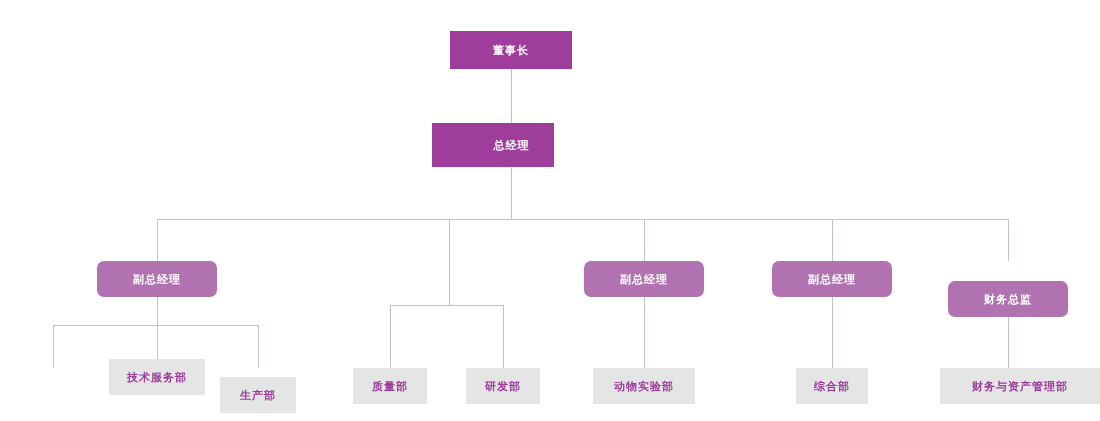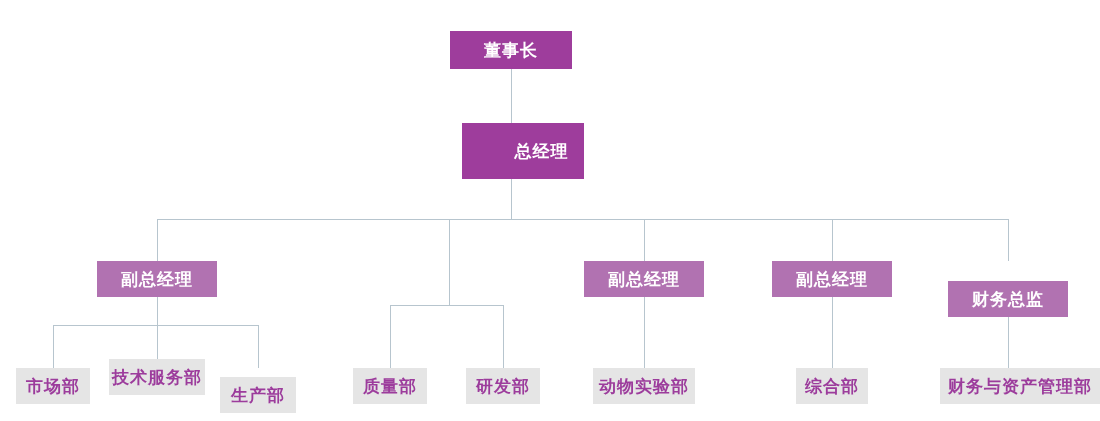--- a/index.html
+++ b/index.html
@@ -21,28 +21,28 @@
   }
   .connector {
     position: absolute;
     background: #b7c5ce;
   }
   .node {
     position: absolute;
     display: flex;
     align-items: center;
     justify-content: center;
-    font-size: 17px;
+    font-size: 11px;
     font-weight: 600;
     letter-spacing: 1px;
     white-space: nowrap;
     box-sizing: border-box;
   }
   .node.executive { background: #9e3d9c; color: #ffffff; }
-  .node.manager   { background: #b172b1; color: #ffffff; }
+  .node.manager   { background: #b172b1; color: #ffffff; border-radius: 7px; }
   .node.department{ background: #e5e5e5; color: #9c3c9c; }
 </style>
 </head>
 <body>
 
 <div class="stage">
   <div class="layer">
       <div class="connector" style="left: 511px; top: 69px; width: 1px; height: 54px;"></div>
       <div class="connector" style="left: 511px; top: 162px; width: 1px; height: 57px;"></div>
       <div class="connector" style="left: 157px; top: 219px; width: 851px; height: 1px;"></div>
@@ -57,26 +57,25 @@
       <div class="connector" style="left: 258px; top: 325px; width: 1px; height: 43px;"></div>
       <div class="connector" style="left: 390px; top: 305px; width: 113px; height: 1px;"></div>
       <div class="connector" style="left: 390px; top: 305px; width: 1px; height: 63px;"></div>
       <div class="connector" style="left: 503px; top: 305px; width: 1px; height: 63px;"></div>
       <div class="connector" style="left: 644px; top: 297px; width: 1px; height: 71px;"></div>
       <div class="connector" style="left: 832px; top: 297px; width: 1px; height: 71px;"></div>
       <div class="connector" style="left: 1008px; top: 297px; width: 1px; height: 71px;"></div>
     </div>
   <div class="layer">
       <div class="node executive" style="left: 450px; top: 31px; width: 122px; height: 38px;">董事长</div>
-      <div class="node executive" style="left: 462px; top: 123px; width: 122px; height: 56px; padding-left: 37px;">总经理</div>
+      <div class="node executive" style="left: 432px; top: 123px; width: 122px; height: 44px; padding-left: 37px;">总经理</div>
       <div class="node manager" style="left: 97px; top: 261px; width: 120px; height: 36px;">副总经理</div>
       <div class="node manager" style="left: 584px; top: 261px; width: 120px; height: 36px;">副总经理</div>
       <div class="node manager" style="left: 772px; top: 261px; width: 120px; height: 36px;">副总经理</div>
       <div class="node manager" style="left: 948px; top: 261px; width: 120px; height: 36px; margin-top: 20px;">财务总监</div>
-      <div class="node department" style="left: 16px; top: 368px; width: 74px; height: 36px;">市场部</div>
       <div class="node department" style="left: 109px; top: 359px; width: 96px; height: 36px;">技术服务部</div>
       <div class="node department" style="left: 220px; top: 377px; width: 76px; height: 36px;">生产部</div>
       <div class="node department" style="left: 353px; top: 368px; width: 74px; height: 36px;">质量部</div>
       <div class="node department" style="left: 466px; top: 368px; width: 74px; height: 36px;">研发部</div>
       <div class="node department" style="left: 593px; top: 368px; width: 102px; height: 36px; text-align: center;">动物实验部</div>
       <div class="node department" style="left: 796px; top: 368px; width: 72px; height: 36px; font-family: Liberation Mono, monospace;">综合部</div>
       <div class="node department" style="left: 940px; top: 368px; width: 160px; height: 36px;">财务与资产管理部</div>
     </div>
 </div>
 

